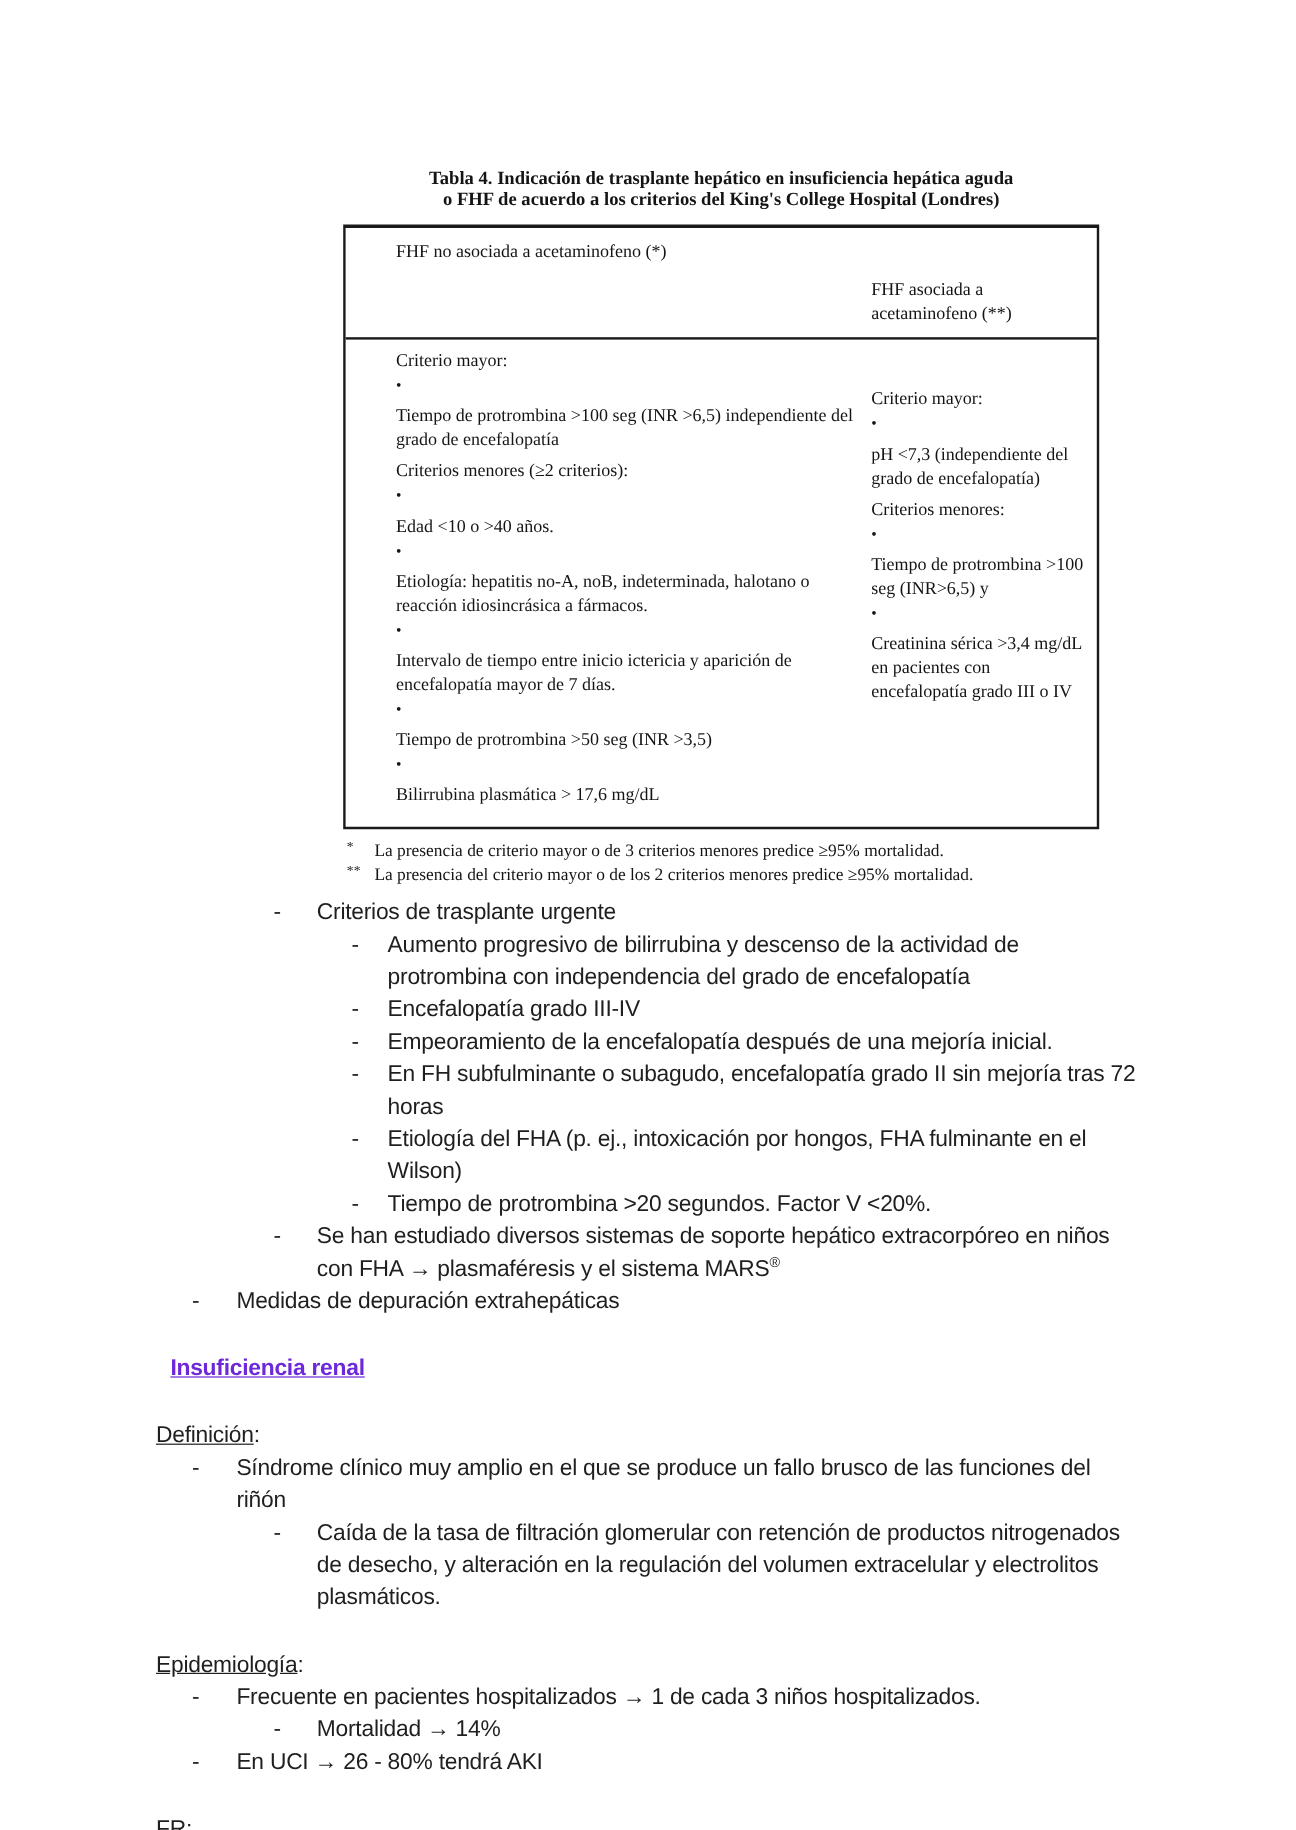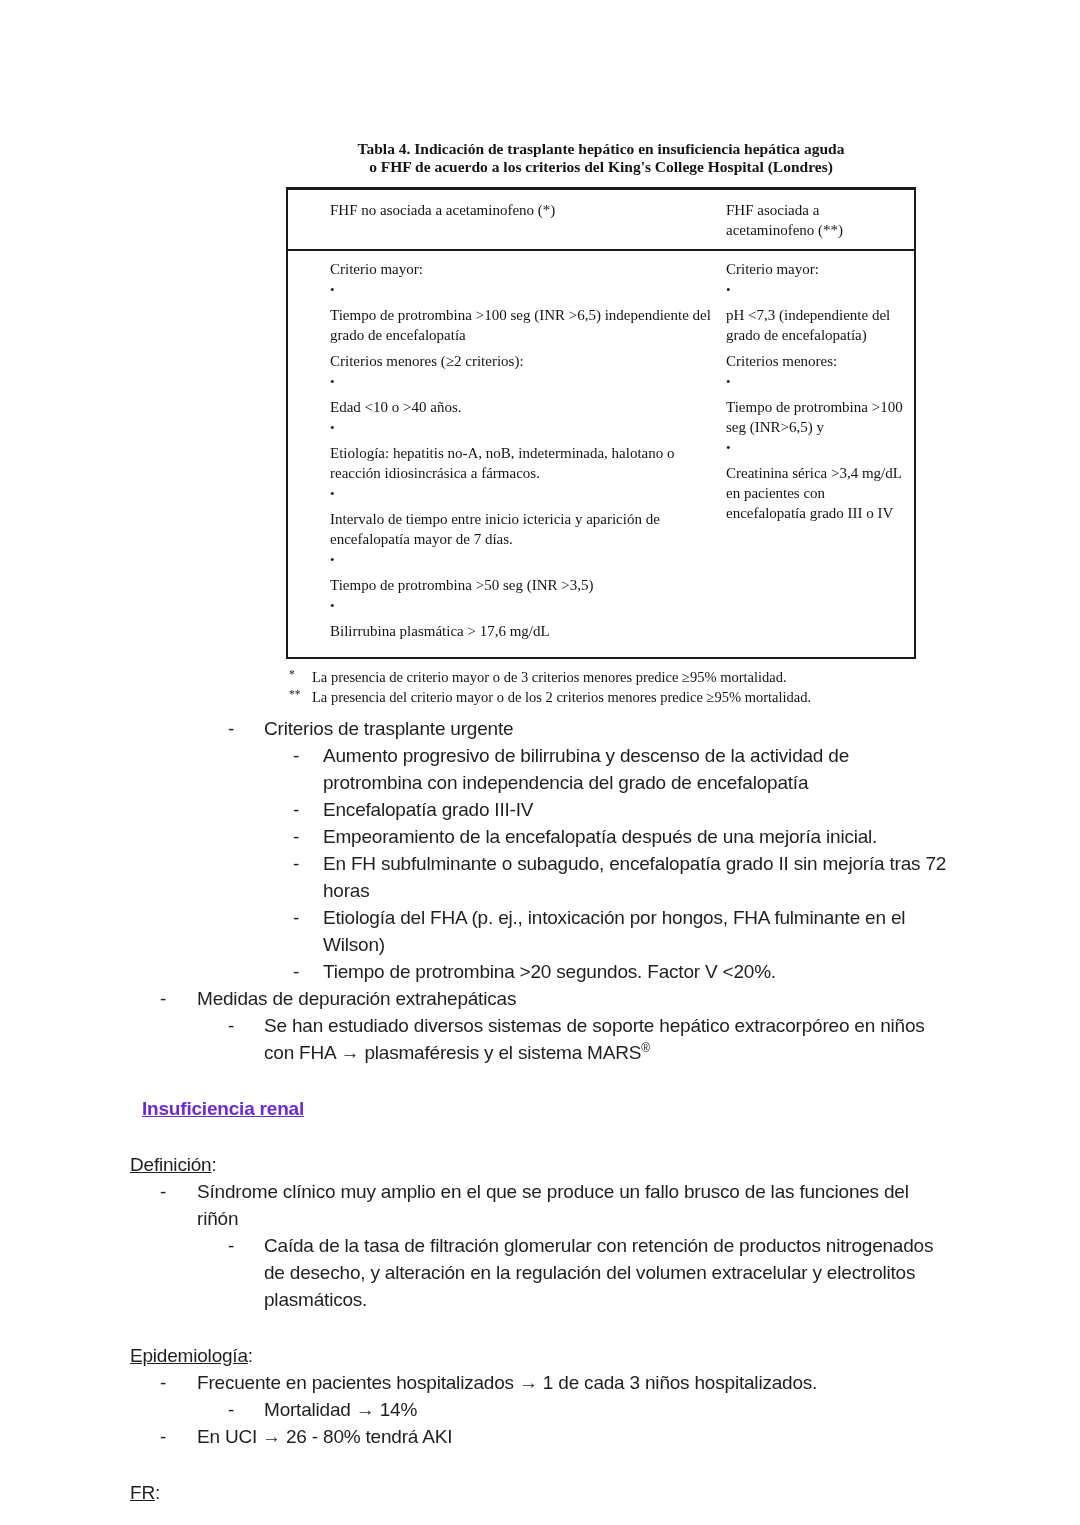--- a/index.html
+++ b/index.html
@@ -27,21 +27,21 @@
     font-size:15.5px; line-height:18px;
   }
   .tbox {
     margin-top:11px;
     border:2px solid #1a1a1a; border-top-width:3px;
     font-size:15px; line-height:20px;
   }
   .thead { display:flex; border-bottom:2px solid #1a1a1a; padding:10px 0 9px 0; }
   .th, .td { box-sizing:border-box; }
   .col-l { width:438px; padding-left:42px; }
-  .col-r { flex:1; padding-right:8px; }
+  .col-r { flex:1; padding-right:8px;margin-top:32px; }
   .tbody { display:flex; padding:8px 0 16px 0; }
   .sec-first { min-height:92px; }
   .sec-label { }
   .bul { display:flex;flex-direction:column; }
   .bdot { flex:0 0 26px; text-align:left; }
   .bdot::before { content:"\2022"; font-size:13px; }
   .footnotes { margin-top:8px; font-size:14.5px; line-height:20px; margin-left:1px; }
   .fn { display:flex; }
   .fn-marker { flex:0 0 23px; font-size:11.5px; position:relative; top:-3px; padding-left:2px; }
 
@@ -174,27 +174,27 @@
       <span class="note-text">En FH subfulminante o subagudo, encefalopatía grado II sin mejoría tras 72 horas</span>
     </div>
     <div class="item lv3">
       <span class="dash"></span>
       <span class="note-text">Etiología del FHA (p. ej., intoxicación por hongos, FHA fulminante en el Wilson)</span>
     </div>
     <div class="item lv3">
       <span class="dash"></span>
       <span class="note-text">Tiempo de protrombina &gt;20 segundos. Factor V &lt;20%.</span>
     </div>
+    <div class="item lv2">
+      <span class="dash"></span>
+      <span class="note-text"><span>Se han estudiado diversos sistemas de soporte hepático extracorpóreo en niños con FHA → plasmaféresis y el sistema MARS</span><sup>®</sup></span>
+    </div>
     <div class="item lv1">
       <span class="dash"></span>
       <span class="note-text">Medidas de depuración extrahepáticas</span>
-    </div>
-    <div class="item lv2">
-      <span class="dash"></span>
-      <span class="note-text"><span>Se han estudiado diversos sistemas de soporte hepático extracorpóreo en niños con FHA → plasmaféresis y el sistema MARS</span><sup>®</sup></span>
     </div>
   </section>
 
   <h2 class="red-heading">
     <span class="u">Insuficiencia renal</span>
   </h2>
 
   <div class="subhead">
     <span class="u">Definición</span><span>:</span>
   </div>

